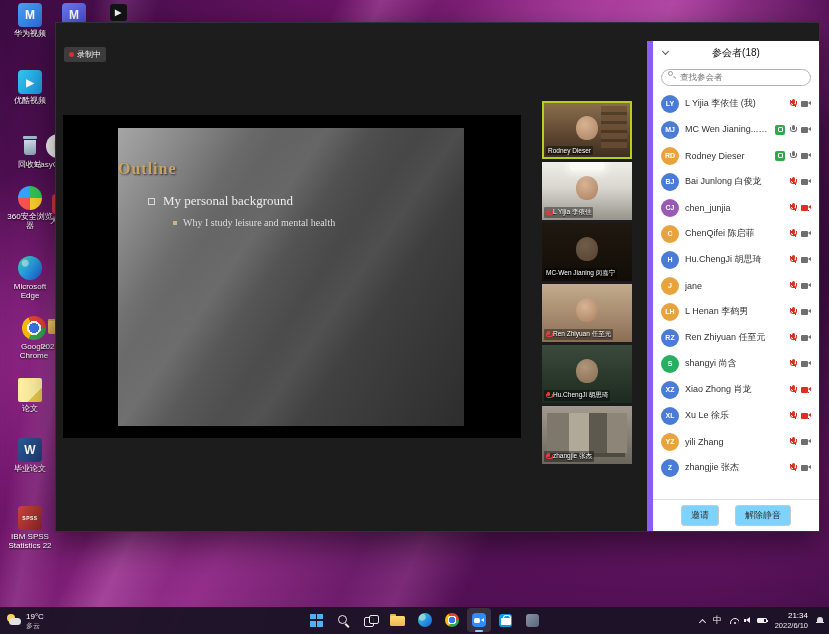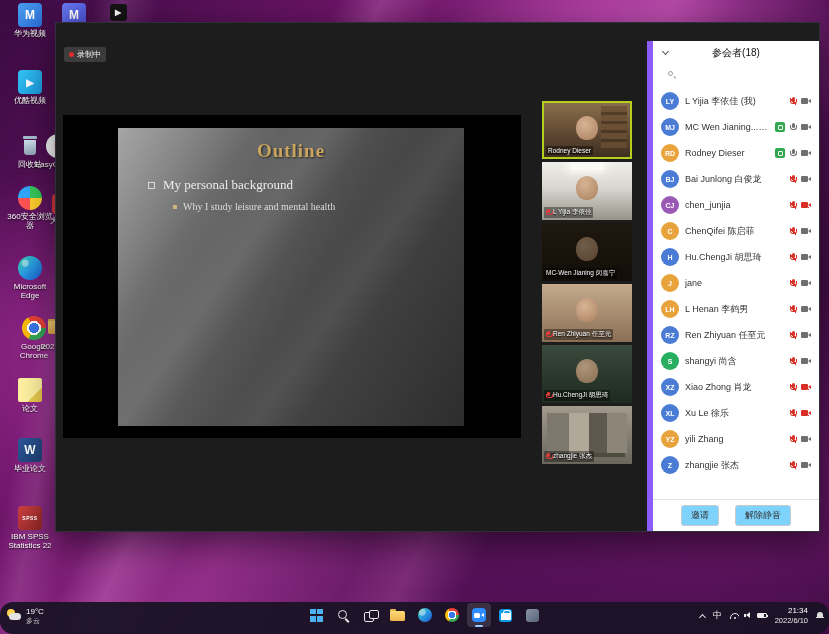--- a/index.html
+++ b/index.html
@@ -69,21 +69,21 @@
   .rec-dot{width:5px;height:5px;border-radius:50%;background:#e02b2b;}
   .rec-label{font-size:8px;color:#eee;}
 
   .stage{position:absolute;left:7px;top:74px;width:458px;height:323px;background:#000;}
   .slide{position:absolute;left:55px;top:13px;width:346px;height:298px;overflow:hidden;
     font-family:"Liberation Serif",serif;background:
     linear-gradient(125deg, rgba(255,255,255,.20) 0%, transparent 25%),
     linear-gradient(125deg, transparent 30%, rgba(255,255,255,.08) 38%, transparent 46%),
     linear-gradient(125deg, transparent 55%, rgba(255,255,255,.06) 62%, transparent 70%),
     linear-gradient(118deg,#8f8f8f 0%,#6b6b6b 25%,#4a4a4a 55%,#2d2d2d 100%);}
-  .slide-title{margin-top:12px;text-align:center;font-size:19px;font-weight:bold;color:#c9a55f;
+  .slide-title{margin-top:32px;font-size:16px;font-weight:bold;color:#c9a55f;
     letter-spacing:1px;text-shadow:1px 1px 2px rgba(0,0,0,.65);}
   .bullet-l1{display:flex;align-items:center;gap:8px;margin:15px 0 0 30px;color:#ececec;font-size:13px;}
   .bmark{width:7px;height:7px;border:1px solid #d8d8d8;flex:0 0 7px;}
   .bullet-l2{display:flex;align-items:center;gap:6px;margin:8px 0 0 55px;color:#dcdcdc;font-size:10px;}
   .bmark2{width:4px;height:4px;background:#cdb57d;flex:0 0 4px;}
 
   
   #vstrip{position:absolute;left:486px;top:60px;width:90px;}
   .vtile{position:relative;width:90px;height:58px;margin-bottom:3px;background:#333;overflow:hidden;}
   .vtile.active{border:2px solid #b6cf1f;}
@@ -147,21 +147,21 @@
     border-top:2.5px solid transparent;border-bottom:2.5px solid transparent;}
   .cam.off::before{background:#d93025;}
   .cam.off::after{border-right-color:#d93025;}
   .cam.off{background:linear-gradient(45deg,transparent 44%,#d93025 44%,#d93025 56%,transparent 56%);}
   .pfoot{border-top:1px solid #e2e2e2;height:32px;flex:0 0 32px;display:flex;align-items:center;
     justify-content:center;gap:16px;}
   .pbtn{font-size:9px;color:#333;background:#7dd3fc;border:1px solid #c9c9c9;border-radius:3px;
     padding:3px 9px;font-family:inherit;}
 
   
-  .taskbar{position:absolute;left:0;right:0;bottom:0;height:32px;background:rgba(26,19,38,.95);z-index:10;border-radius:13px;}
+  .taskbar{position:absolute;left:0;right:0;bottom:0;height:27px;background:rgba(26,19,38,.95);z-index:10;}
   .weather{position:absolute;left:6px;top:0;height:27px;display:flex;align-items:center;gap:4px;}
   .wicon{position:relative;width:16px;height:14px;}
   .wicon::before{content:"";position:absolute;left:1px;top:0;width:8px;height:8px;border-radius:50%;background:#ffd34d;}
   .wicon::after{content:"";position:absolute;left:3px;top:4px;width:12px;height:7px;border-radius:5px;background:#e3e3e3;}
   .wtxt{display:flex;flex-direction:column;line-height:9px;}
   .wtemp{font-size:8px;color:#fff;}
   .wcond{font-size:7px;color:#c9c9c9;}
   #tb-center{position:absolute;left:calc(50% + 10px);top:1px;transform:translateX(-50%);display:flex;gap:3px;align-items:center;}
   .tb-btn{width:24px;height:24px;border-radius:4px;display:flex;align-items:center;justify-content:center;position:relative;}
   .tb-btn.active{background:rgba(255,255,255,.13);}
@@ -343,20 +343,21 @@
         </div>
     </div>
 
     <div class="ppanel">
       <div class="phead">
         <span class="chev"></span>
         <span class="ptitle">参会者(18)</span>
       </div>
       <div class="searchwrap">
         <span class="mag"></span>
+        <input placeholder="查找参会者" style="">
       </div>
       <div id="plist">
           <div class="prow">
             <span class="avatar" style="background: rgb(74, 124, 214);">LY</span>
             <span class="pname">L Yijia 李依佳 (我)</span>
             <span class="picons">
               <span class="mic muted"></span>
               <span class="cam"></span>
             </span>
           </div>

